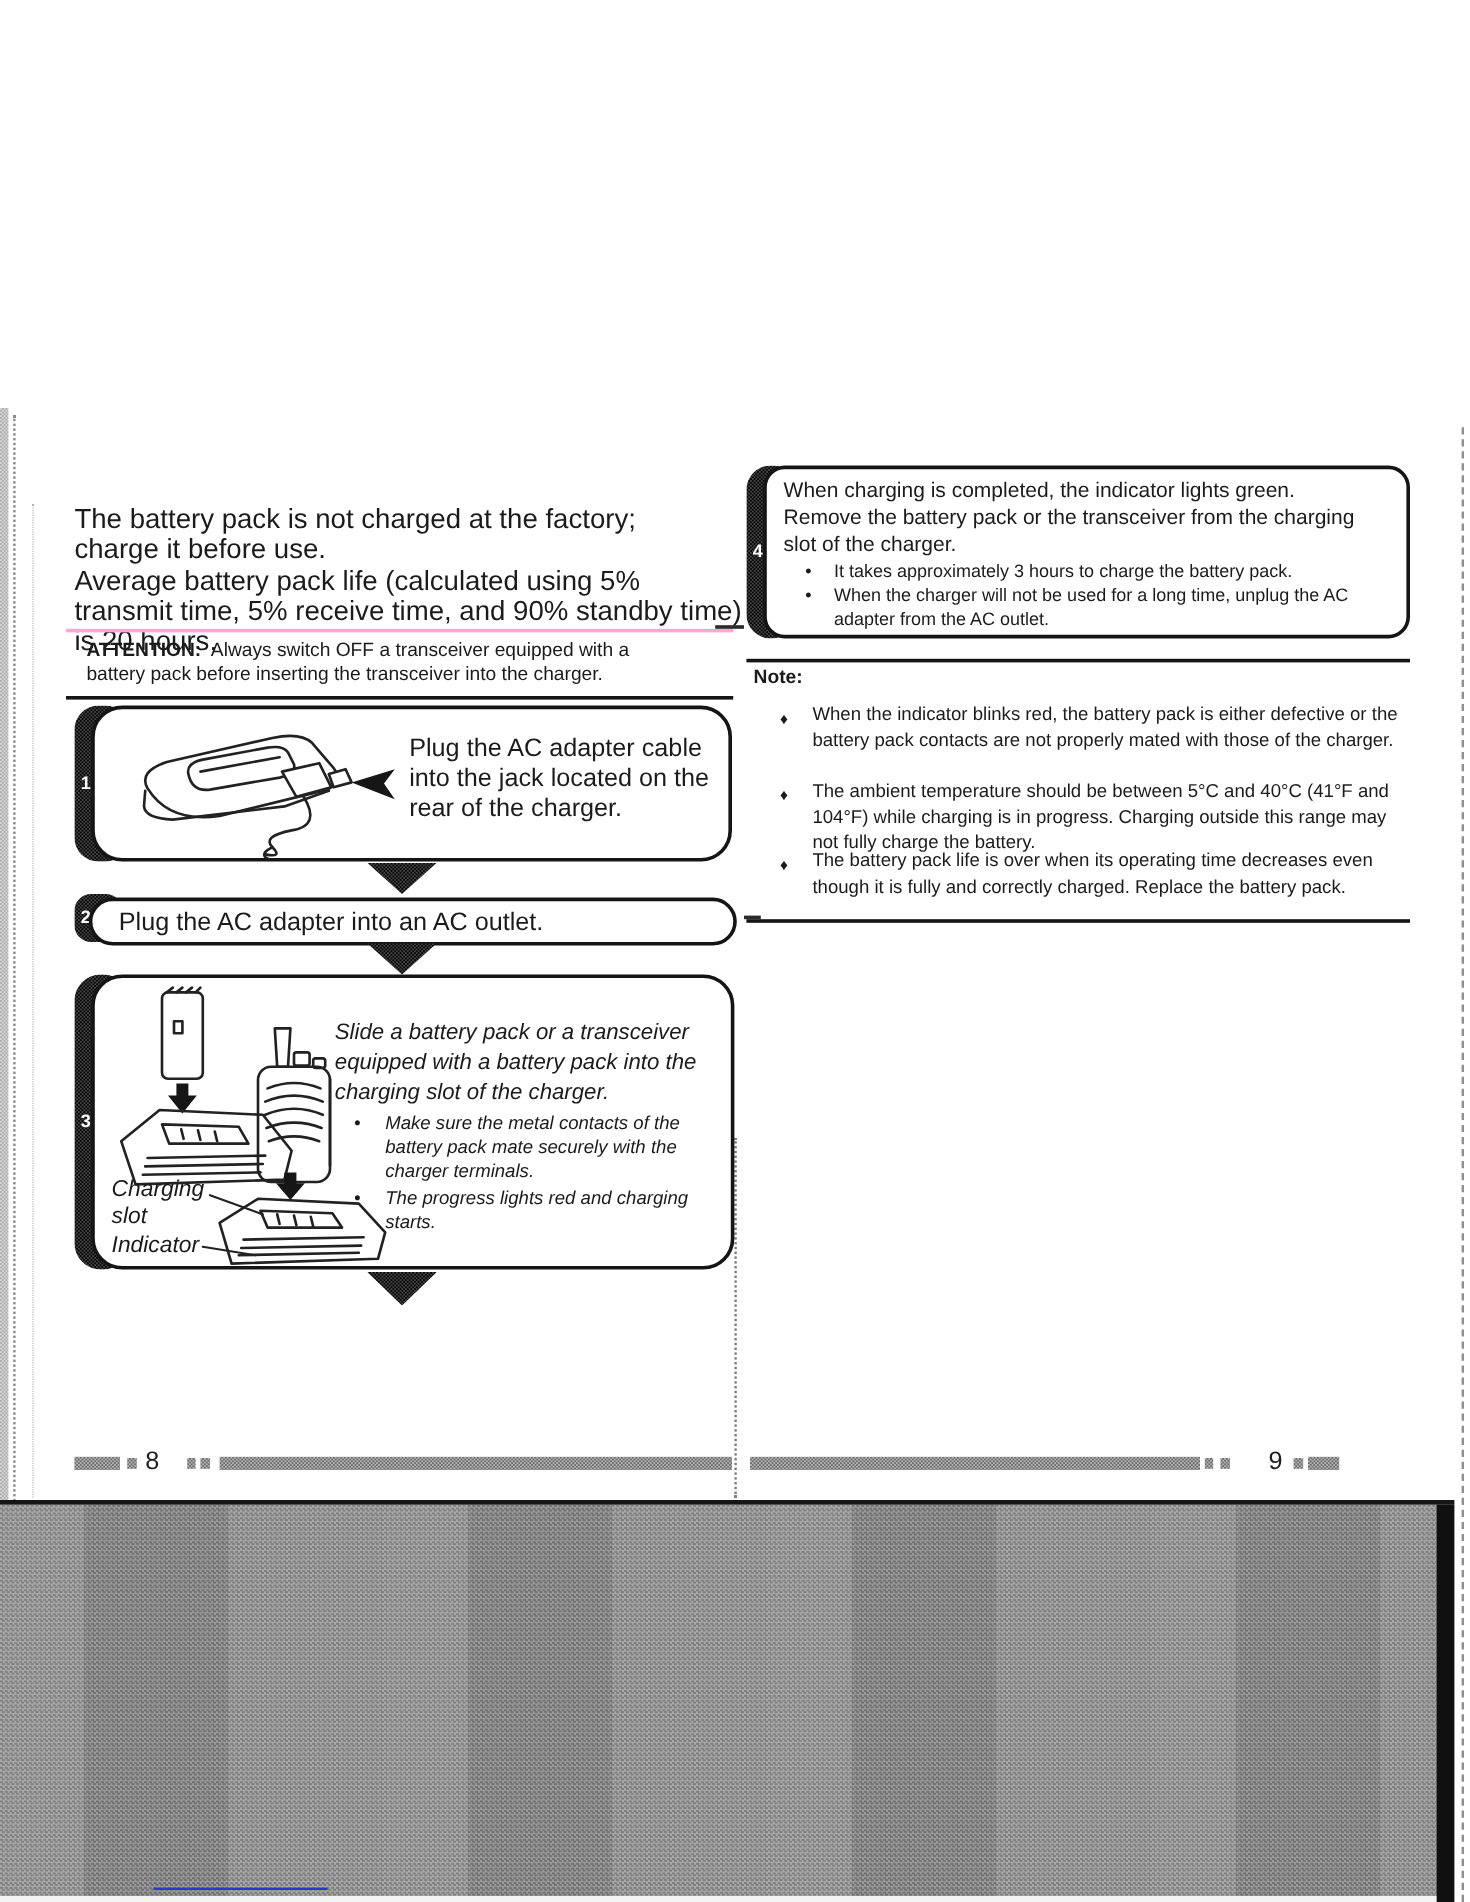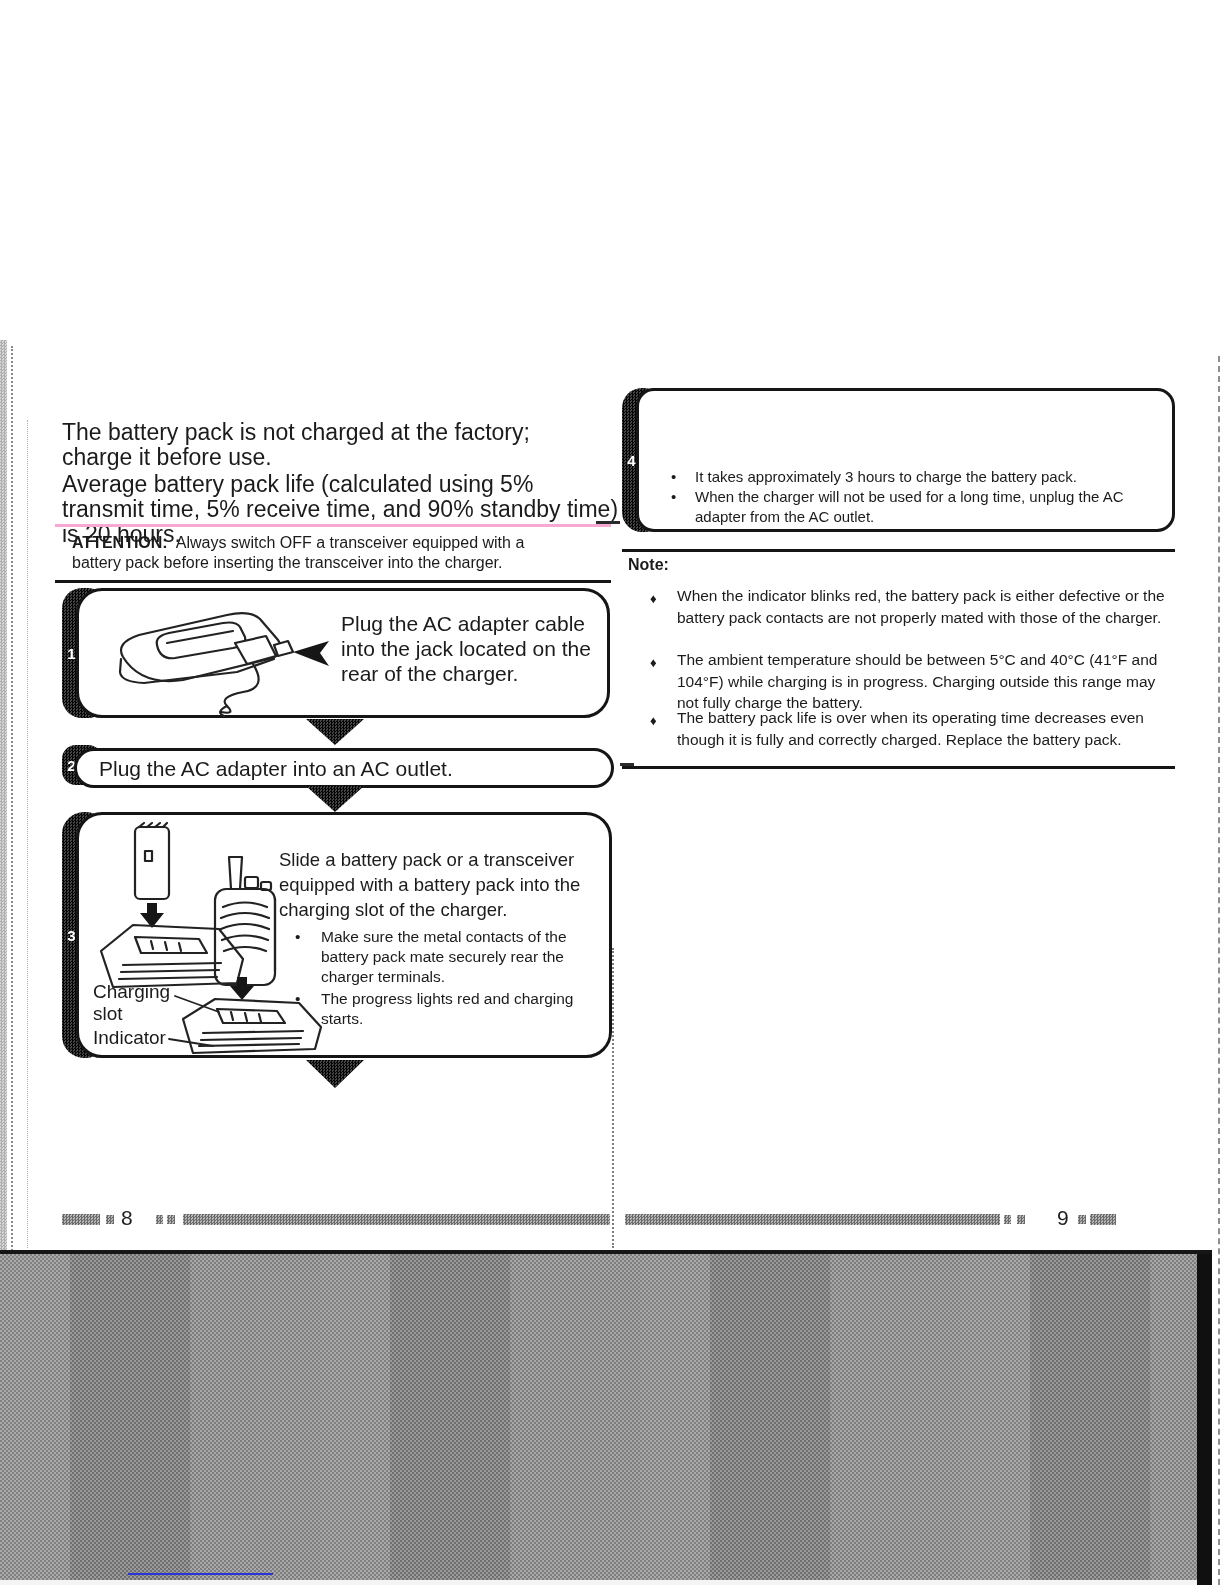--- a/index.html
+++ b/index.html
@@ -82,21 +82,21 @@
   <div class="abs step-box boxtext" style="left:74px;top:748px;width:540px;height:40px;border-radius:20px;box-sizing:border-box;display:flex;align-items:center;padding-left:22px;">
     <span>Plug the AC adapter into an AC outlet.</span>
   </div>
   <div class="abs" style="left:620px;top:763px;width:14px;height:3px;background:#2b2b2b;"></div>
 
   <div class="abs stipple-dark flow-arrow" style="left:306px;top:786px;"></div>
 
   <div class="abs stipple-dark step-tab" style="left:62px;top:812px;width:46px;height:246px;border-radius:22px;">
     <span>3</span>
   </div>
-  <div class="abs step-box" style="left:76px;top:812px;width:536px;height:246px;border-radius:26px;box-sizing:border-box;">
+  <div class="abs step-box" style="left:76px;top:812px;width:536px;height:246px;border-radius:26px;box-sizing:border-box;font-style:italic;">
     <svg class="abs" style="left:0;top:0;" width="530" height="240" viewBox="0 0 530 240">
       <g class="lineart">
 
         <rect x="56" y="12" width="34" height="72" rx="5"></rect>
         <path d="M60 12 l5 -4 M68 12 l5 -4 M76 12 l5 -4 M84 12 l4 -4"></path>
         <rect x="66" y="36" width="7" height="10"></rect>
 
         <path d="M68 88 h10 v10 h7 l-12 15 -12 -15 h7 z" fill="#161616" stroke="none"></path>
 
         <path d="M22 136 L54 110 L140 114 L164 144 L158 168 L34 172 Z"></path>
@@ -118,21 +118,21 @@
         <path d="M152 197 l2 8 M166 198 l2 8 M180 199 l2 8"></path>
         <path d="M124 218 L224 216 M122 225 L222 223 M120 231 L220 229"></path>
 
         <path d="M96 181 L140 197" stroke-width="1.8"></path>
         <path d="M90 224 L134 231" stroke-width="1.8"></path>
       </g>
     </svg>
     <div class="abs boxtext" style="left:200px;top:32px;width:325px;font-size:18.5px;">Slide a battery pack or a transceiver equipped with a battery pack into the charging slot of the charger.</div>
     <div class="abs li subbullet" style="left:216px;top:112px;width:300px;">
       <span class="glyph" style="width:26px;">•</span>
-      <span>Make sure the metal contacts of the battery pack mate securely rear the charger terminals.</span>
+      <span>Make sure the metal contacts of the battery pack mate securely with the charger terminals.</span>
     </div>
     <div class="abs li subbullet" style="left:216px;top:174px;width:300px;">
       <span class="glyph" style="width:26px;">•</span>
       <span>The progress lights red and charging starts.</span>
     </div>
     <div class="abs" style="left:14px;top:166px;width:88px;font-size:19px;line-height:22px;">Charging slot</div>
     <div class="abs" style="left:14px;top:212px;font-size:19px;">Indicator</div>
   </div>
 
   <div class="abs stipple-dark flow-arrow" style="left:306px;top:1060px;height:28px;"></div>
@@ -142,20 +142,21 @@
   <div class="abs pgnum" style="left:121px;top:1206px;">8</div>
   <div class="abs checker" style="left:156px;top:1215px;width:7px;height:9px;"></div>
   <div class="abs checker" style="left:167px;top:1215px;width:8px;height:9px;"></div>
   <div class="abs checker" style="left:183px;top:1214px;width:427px;height:11px;"></div>
 
   <div class="abs" style="left:596px;top:521px;width:24px;height:3px;background:#2b2b2b;"></div>
   <div class="abs stipple-dark step-tab" style="left:622px;top:388px;width:42px;height:144px;border-radius:20px;">
     <span>4</span>
   </div>
   <div class="abs step-box" style="left:636px;top:388px;width:539px;height:144px;border-radius:18px;box-sizing:border-box;">
+    <div class="abs b4main" style="left:14px;top:6px;width:478px;">When charging is completed, the indicator lights green. Remove the battery pack or the transceiver from the charging slot of the charger.</div>
     <div class="abs li b4sub" style="left:32px;top:76px;width:488px;">
       <span class="glyph" style="width:24px;">•</span>
       <span>It takes approximately 3 hours to charge the battery pack.</span>
     </div>
     <div class="abs li b4sub" style="left:32px;top:96px;width:488px;">
       <span class="glyph" style="width:24px;">•</span>
       <span>When the charger will not be used for a long time, unplug the AC adapter from the AC outlet.</span>
     </div>
   </div>
 

